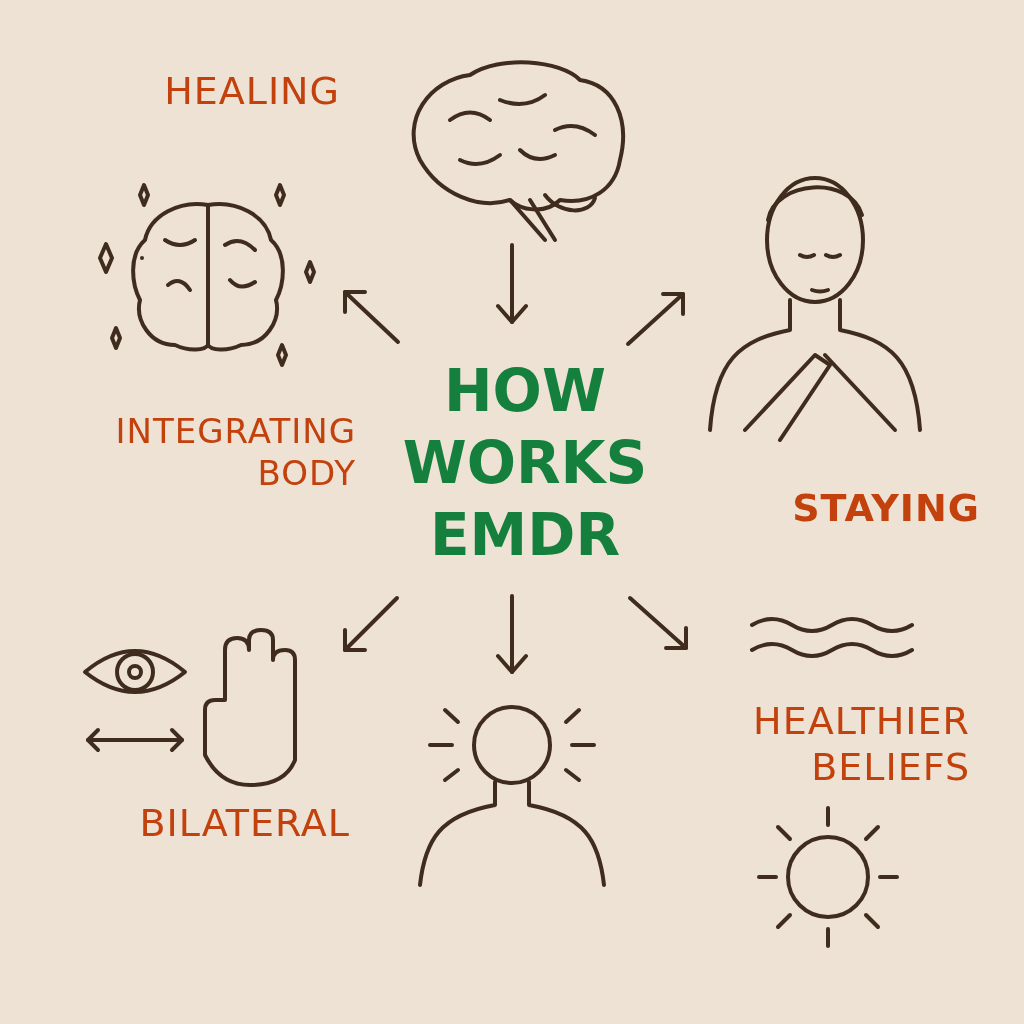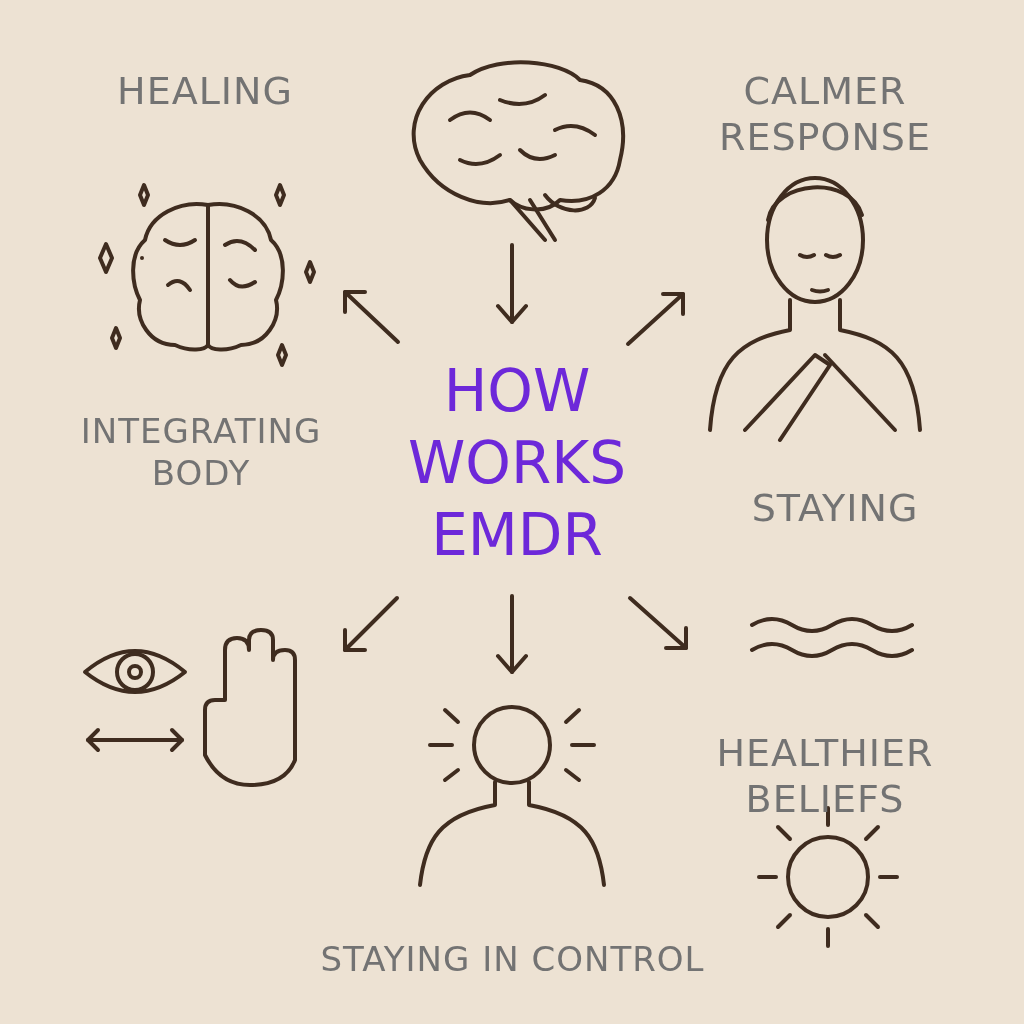--- a/index.html
+++ b/index.html
@@ -5,27 +5,27 @@
   html, body { margin:0; padding:0; }
   body {
     width:1024px; height:1024px; overflow:hidden;
     background:#ede2d3;
     font-family:"DejaVu Sans", sans-serif;
     color:#3f2c1f;
     position:relative;
   }
   .canvas { position:absolute; left:0; top:0; width:1024px; height:1024px; }
   .label {
-    position:absolute; text-align:center; text-transform:uppercase;
-    font-size:38px; line-height:46px; letter-spacing:1px; color:#737373;
+    position:absolute; text-align:right; text-transform:uppercase;
+    font-size:38px; line-height:46px; letter-spacing:1px; color:#c2410c;
   }
   .center-title {
-    position:absolute; left:392px; top:355px; width:250px;
-    text-align:center; font-size:58px; line-height:72px; font-weight:normal;
-    color:#6d28d9;
+    position:absolute; left:400px; top:355px; width:250px;
+    text-align:center; font-size:58px; line-height:72px; font-weight:bold;
+    color:#15803d;
   }
   .small { font-size:34px; line-height:42px; }
   svg.art { position:absolute; left:0; top:0; }
   svg.art * { stroke:#3f2c1f; fill:none; stroke-width:4; stroke-linecap:round; stroke-linejoin:round; }
 </style>
 </head>
 <body>
 
 <div class="canvas">
 
@@ -123,45 +123,39 @@
         <line x1="866" y1="915" x2="878" y2="927"></line>
       <line x1="878" y1="827" x2="866" y2="839"></line>
         <line x1="778" y1="927" x2="790" y2="915"></line>
     </g>
   </svg>
 
   <div class="label" style="left:70px;top:68px;width:270px;">
     <div>HEALING</div>
   </div>
 
-  <div class="label" style="left:690px;top:68px;width:270px;">
-    <div>CALMER</div>
-    <div>RESPONSE</div>
-  </div>
 
   <div class="center-title">
     <div>HOW</div>
     <div>WORKS</div>
     <div>EMDR</div>
   </div>
 
   <div class="label small" style="left:46px;top:410px;width:310px;">
     <div>INTEGRATING</div>
     <div>BODY</div>
   </div>
 
-  <div class="label" style="left:690px;top:485px;width:290px;">
+  <div class="label" style="left:690px;top:485px;width:290px;font-weight:bold;">
     <div>STAYING</div>
   </div>
 
-  <div class="label" style="left:680px;top:698px;width:290px;margin-top:32px;">
+  <div class="label" style="left:680px;top:698px;width:290px;">
     <div>HEALTHIER</div>
     <div>BELIEFS</div>
   </div>
 
   <div class="label" style="left:40px;top:800px;width:310px;">
+    <div>BILATERAL</div>
   </div>
 
-  <div class="label small" style="left:290px;top:938px;width:445px;">
-    <div>STAYING IN CONTROL</div>
-  </div>
 
 </div>
 
 </body></html>

